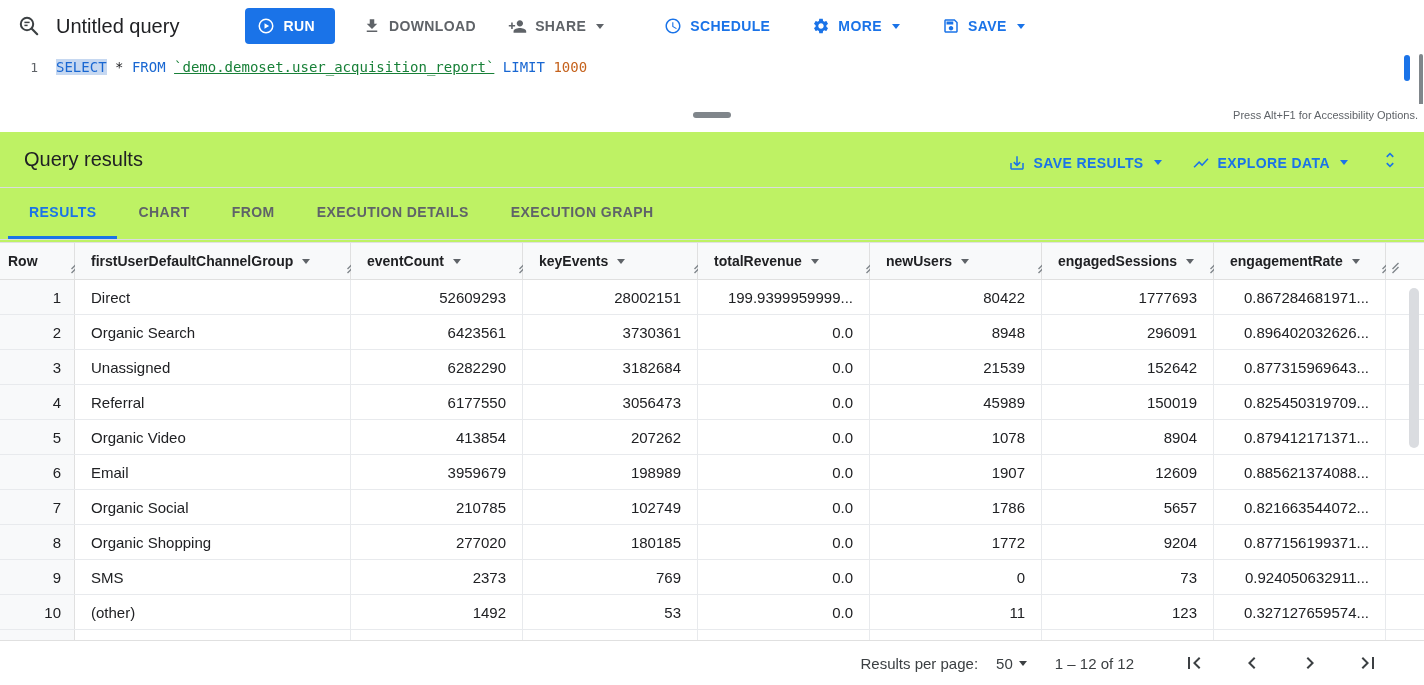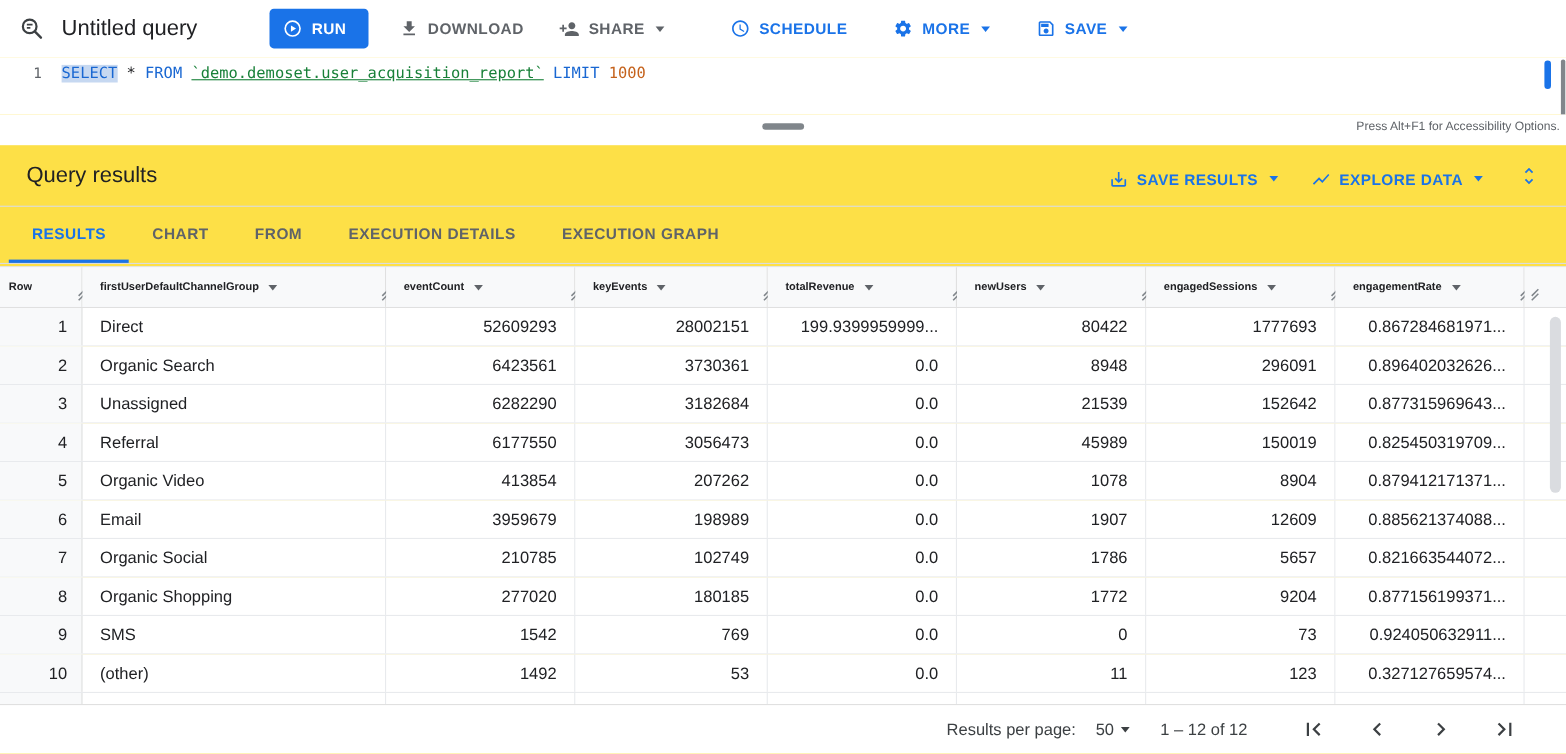--- a/index.html
+++ b/index.html
@@ -1,18 +1,18 @@
 <!DOCTYPE html>
 <html><head>
 <meta charset="utf-8">
 <style>
   * { margin:0; padding:0; box-sizing:border-box; }
   html,body { background:#fff; }
   body { font-family:"Liberation Sans", sans-serif; color:#202124; }
-  .app { width:1424px; height:685px; overflow:hidden; background:#fde047; position:relative; }
+  .app { width:1424px; height:685px; overflow:hidden; background:#bef264; position:relative; }
 
   
   .toolbar { height:52px; display:flex; align-items:center; padding:0 16px; background:#fff; }
   .bq-icon { width:26px; height:26px; display:flex; align-items:center; justify-content:center; }
   .q-title { font-size:20px; font-weight:500; color:#202124; margin-left:14px; white-space:nowrap; }
   .run-btn { margin-left:66px; height:36px; display:flex; align-items:center; gap:8px;
              background:#1a73e8; color:#fff; border:none; border-radius:4px; padding:0 20px 0 12px;
              font-family:inherit; font-size:14px; font-weight:700; letter-spacing:.4px; cursor:pointer; }
   .tb-btn { display:flex; align-items:center; gap:8px; background:none; border:none; cursor:pointer;
             font-family:inherit; font-size:14px; font-weight:700; letter-spacing:.4px; height:36px; padding:0 8px; white-space:nowrap; }
@@ -53,21 +53,21 @@
   .tabs { height:52px; display:flex; align-items:stretch; padding:0 8px; border-bottom:1px solid #dadce0; }
   .tab { padding:0 21px; display:flex; align-items:center; background:none; border:none; cursor:pointer;
          font-family:inherit; font-size:14px; font-weight:700; letter-spacing:.45px; color:#5f6368;
          border-bottom:3px solid transparent; white-space:nowrap; }
   .tab.active { color:#1a73e8; border-bottom-color:#1a73e8; }
 
   
   .rtable { position:relative; margin-top:2px; }
   .thead { display:flex; height:38px; background:#f8f9fa; border-top:1px solid #e0e0e0; border-bottom:1px solid #e0e0e0; }
   .th { position:relative; display:flex; align-items:center; padding:0 6px 0 16px;
-        font-size:10px; font-weight:700; color:#202124; border-right:1px solid #e0e0e0; background:#f8f9fa; white-space:nowrap; }
+        font-size:14px; font-weight:700; color:#202124; border-right:1px solid #e0e0e0; background:#f8f9fa; white-space:nowrap; }
   .th.col0 { padding-left:8px; }
   .th.fill { flex:1; border-right:none; }
   .sort-caret { width:0; height:0; border-left:4.5px solid transparent; border-right:4.5px solid transparent;
                 border-top:5px solid #5f6368; display:inline-block; margin-left:9px; cursor:pointer; }
   .resize-handle { position:absolute; right:-5px; bottom:5px; cursor:col-resize; line-height:0; }
   .resize-handle.left { right:auto; left:5px; }
   .tbody { height:360px; overflow:hidden; }
   .tr { display:flex; height:35px; border-bottom:1px solid #e8eaed; background:#fff; }
   .td { display:flex; align-items:center; padding:0 16px; font-size:15px; color:#202124;
         border-right:1px solid #e8eaed; white-space:nowrap; overflow:hidden; }
@@ -353,21 +353,21 @@
           <div class="td col2 num">277020</div>
           <div class="td col3 num">180185</div>
           <div class="td col4 num">0.0</div>
           <div class="td col5 num">1772</div>
           <div class="td col6 num">9204</div>
           <div class="td col7 num">0.877156199371...</div>
         </div>
         <div class="tr">
           <div class="td col0 rownum">9</div>
           <div class="td col1">SMS</div>
-          <div class="td col2 num">1542</div>
+          <div class="td col2 num">2373</div>
           <div class="td col3 num">769</div>
           <div class="td col4 num">0.0</div>
           <div class="td col5 num">0</div>
           <div class="td col6 num">73</div>
           <div class="td col7 num">0.924050632911...</div>
         </div>
         <div class="tr">
           <div class="td col0 rownum">10</div>
           <div class="td col1">(other)</div>
           <div class="td col2 num">1492</div>

